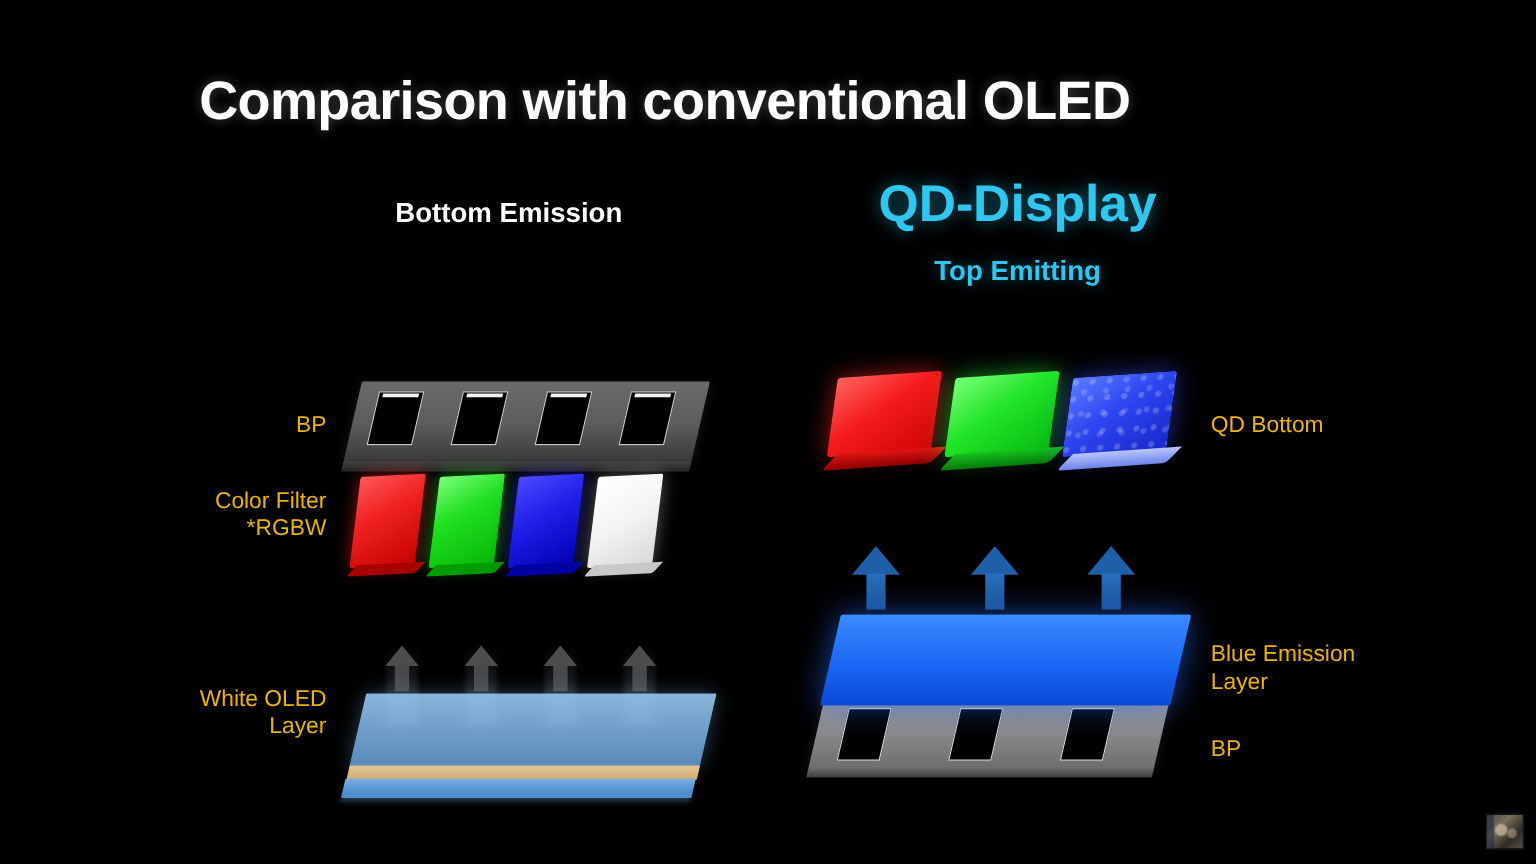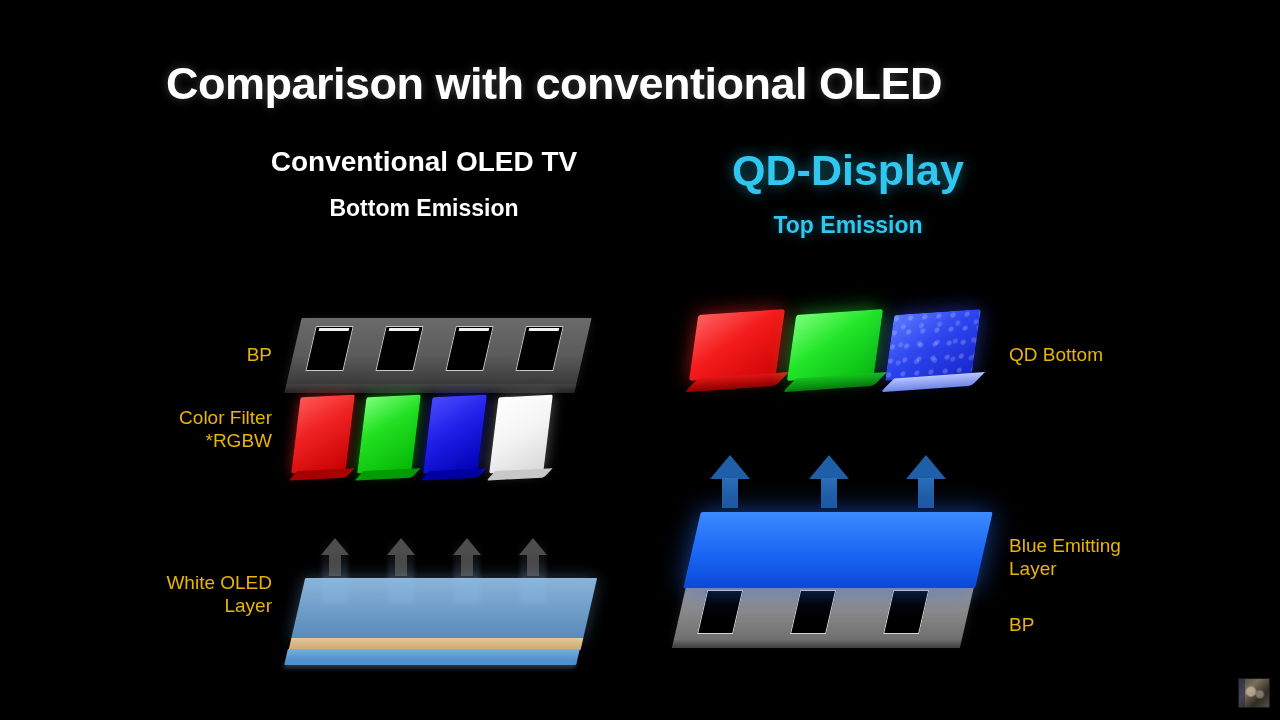--- a/index.html
+++ b/index.html
@@ -296,22 +296,20 @@
   }
 </style>
 </head>
 <body>
 
 <div class="slide">
 
   <div class="title">Comparison with conventional OLED</div>
 
   <div class="col-head left">
-    <div class="col-title">Conventional
-OLED TV</div>
     <div class="col-sub">Bottom Emission</div>
   </div>
 
   <div class="lbl r" id="label-bp-left">BP</div>
   <div class="lbl r" id="label-color-filter">Color Filter
 *RGBW</div>
   <div class="lbl r" id="label-white-oled">White OLED
 Layer</div>
 
   <div class="diagram" id="diagram-left">
@@ -363,25 +361,25 @@
       </div>
 
     <div class="oled-slab" id="oled-top"></div>
     <div class="oled-slab" id="oled-mid"></div>
     <div class="oled-slab" id="oled-bot"></div>
     <div class="oled-slab" id="oled-shadow"></div>
   </div>
 
   <div class="col-head right">
     <div class="col-title accent">QD-Display</div>
-    <div class="col-sub accent">Top Emission</div>
+    <div class="col-sub accent">Top Emitting</div>
   </div>
 
   <div class="lbl l" id="label-qd-layer">QD Bottom</div>
-  <div class="lbl l" id="label-blue-emitting">Blue Emitting
+  <div class="lbl l" id="label-blue-emitting">Blue Emission
 Layer</div>
   <div class="lbl l" id="label-bp-right">BP</div>
 
   <div class="diagram" id="diagram-right">
 
     <div class="qd-tile" id="qd-red">
         <div class="face"></div>
         <div class="edge"></div>
       </div>
     <div class="qd-tile" id="qd-green">

